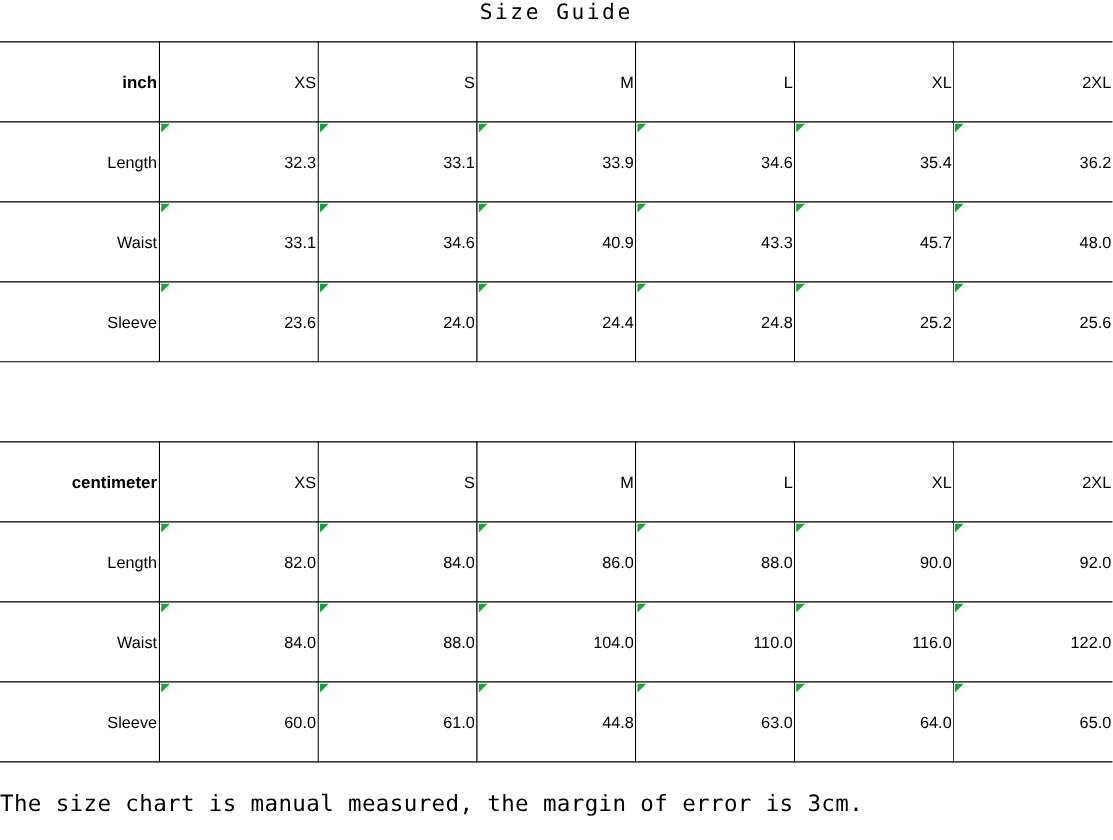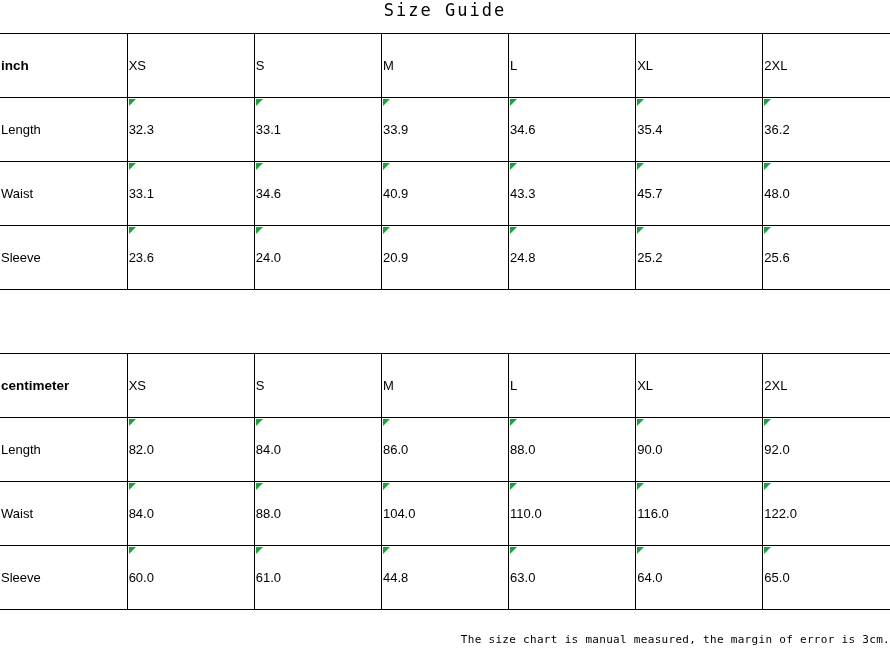--- a/index.html
+++ b/index.html
@@ -32,21 +32,21 @@
     width: 890px;
   }
   table.size-table {
     border-collapse: collapse;
     width: 890px;
     table-layout: fixed;
   }
   table.size-table td {
     border: 1px solid #000000;
     height: 61px;
-    text-align: left;
+    text-align: right;
     vertical-align: middle;
     font-size: 13px;
     position: relative;
     background: #ffffff;
   }
   table.size-table td:first-child {
     border-left: none;
   }
   table.size-table td:last-child {
     border-right: none;
@@ -86,22 +86,22 @@
     border-left: 7px solid #19a33a;
     border-bottom: 7px solid transparent;
   }
   .gap {
     height: 63px;
     width: 890px;
     background: #ffffff;
   }
   .footer {
     font-family: "DejaVu Sans Mono", monospace;
-    font-size: 11px;
-    text-align: right;
+    font-size: 18px;
+    text-align: left;
     padding-top: 23px;
     letter-spacing: 0.3px;
     color: #000;
   }
 </style>
 </head>
 <body>
 
 <div class="page">
 
@@ -143,21 +143,21 @@
           <td class="val mark">34.6</td>
           <td class="val mark">40.9</td>
           <td class="val mark">43.3</td>
           <td class="val mark">45.7</td>
           <td class="val mark">48.0</td>
         </tr>
         <tr>
           <td class="rowlabel">Sleeve</td>
           <td class="val mark">23.6</td>
           <td class="val mark">24.0</td>
-          <td class="val mark">20.9</td>
+          <td class="val mark">24.4</td>
           <td class="val mark">24.8</td>
           <td class="val mark">25.2</td>
           <td class="val mark">25.6</td>
         </tr>
       </tbody>
     </table>
   </div>
 
   <div class="gap"></div>
 

